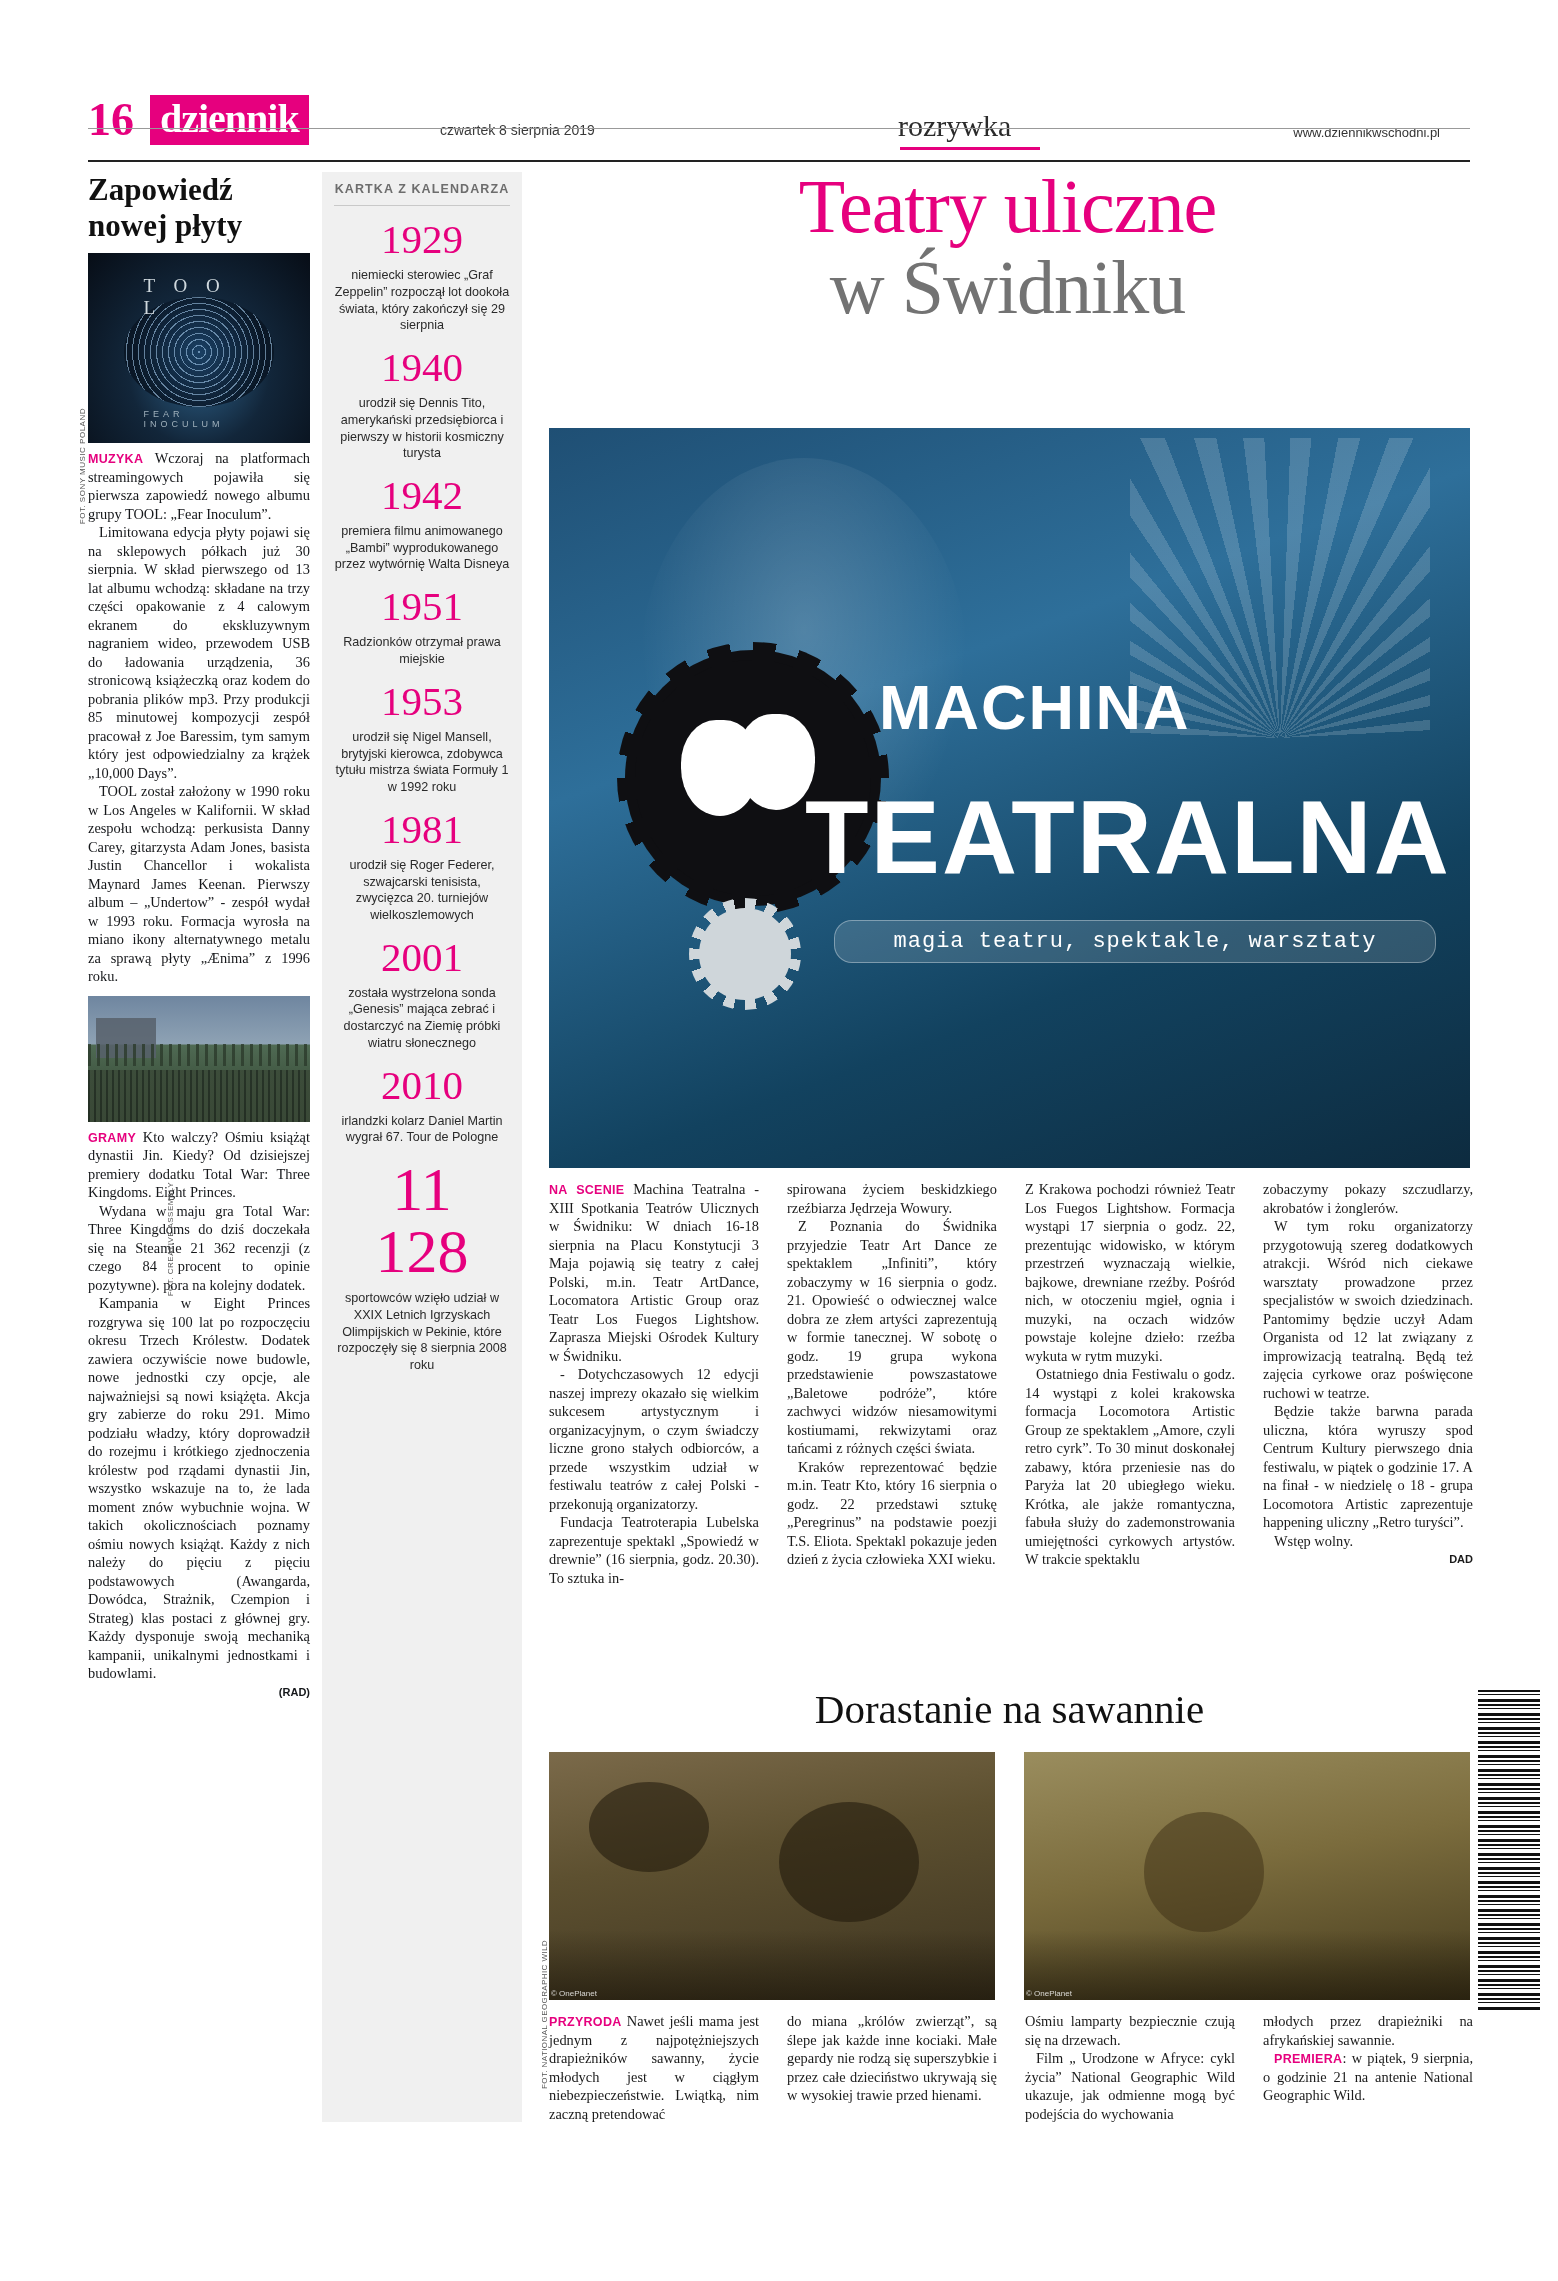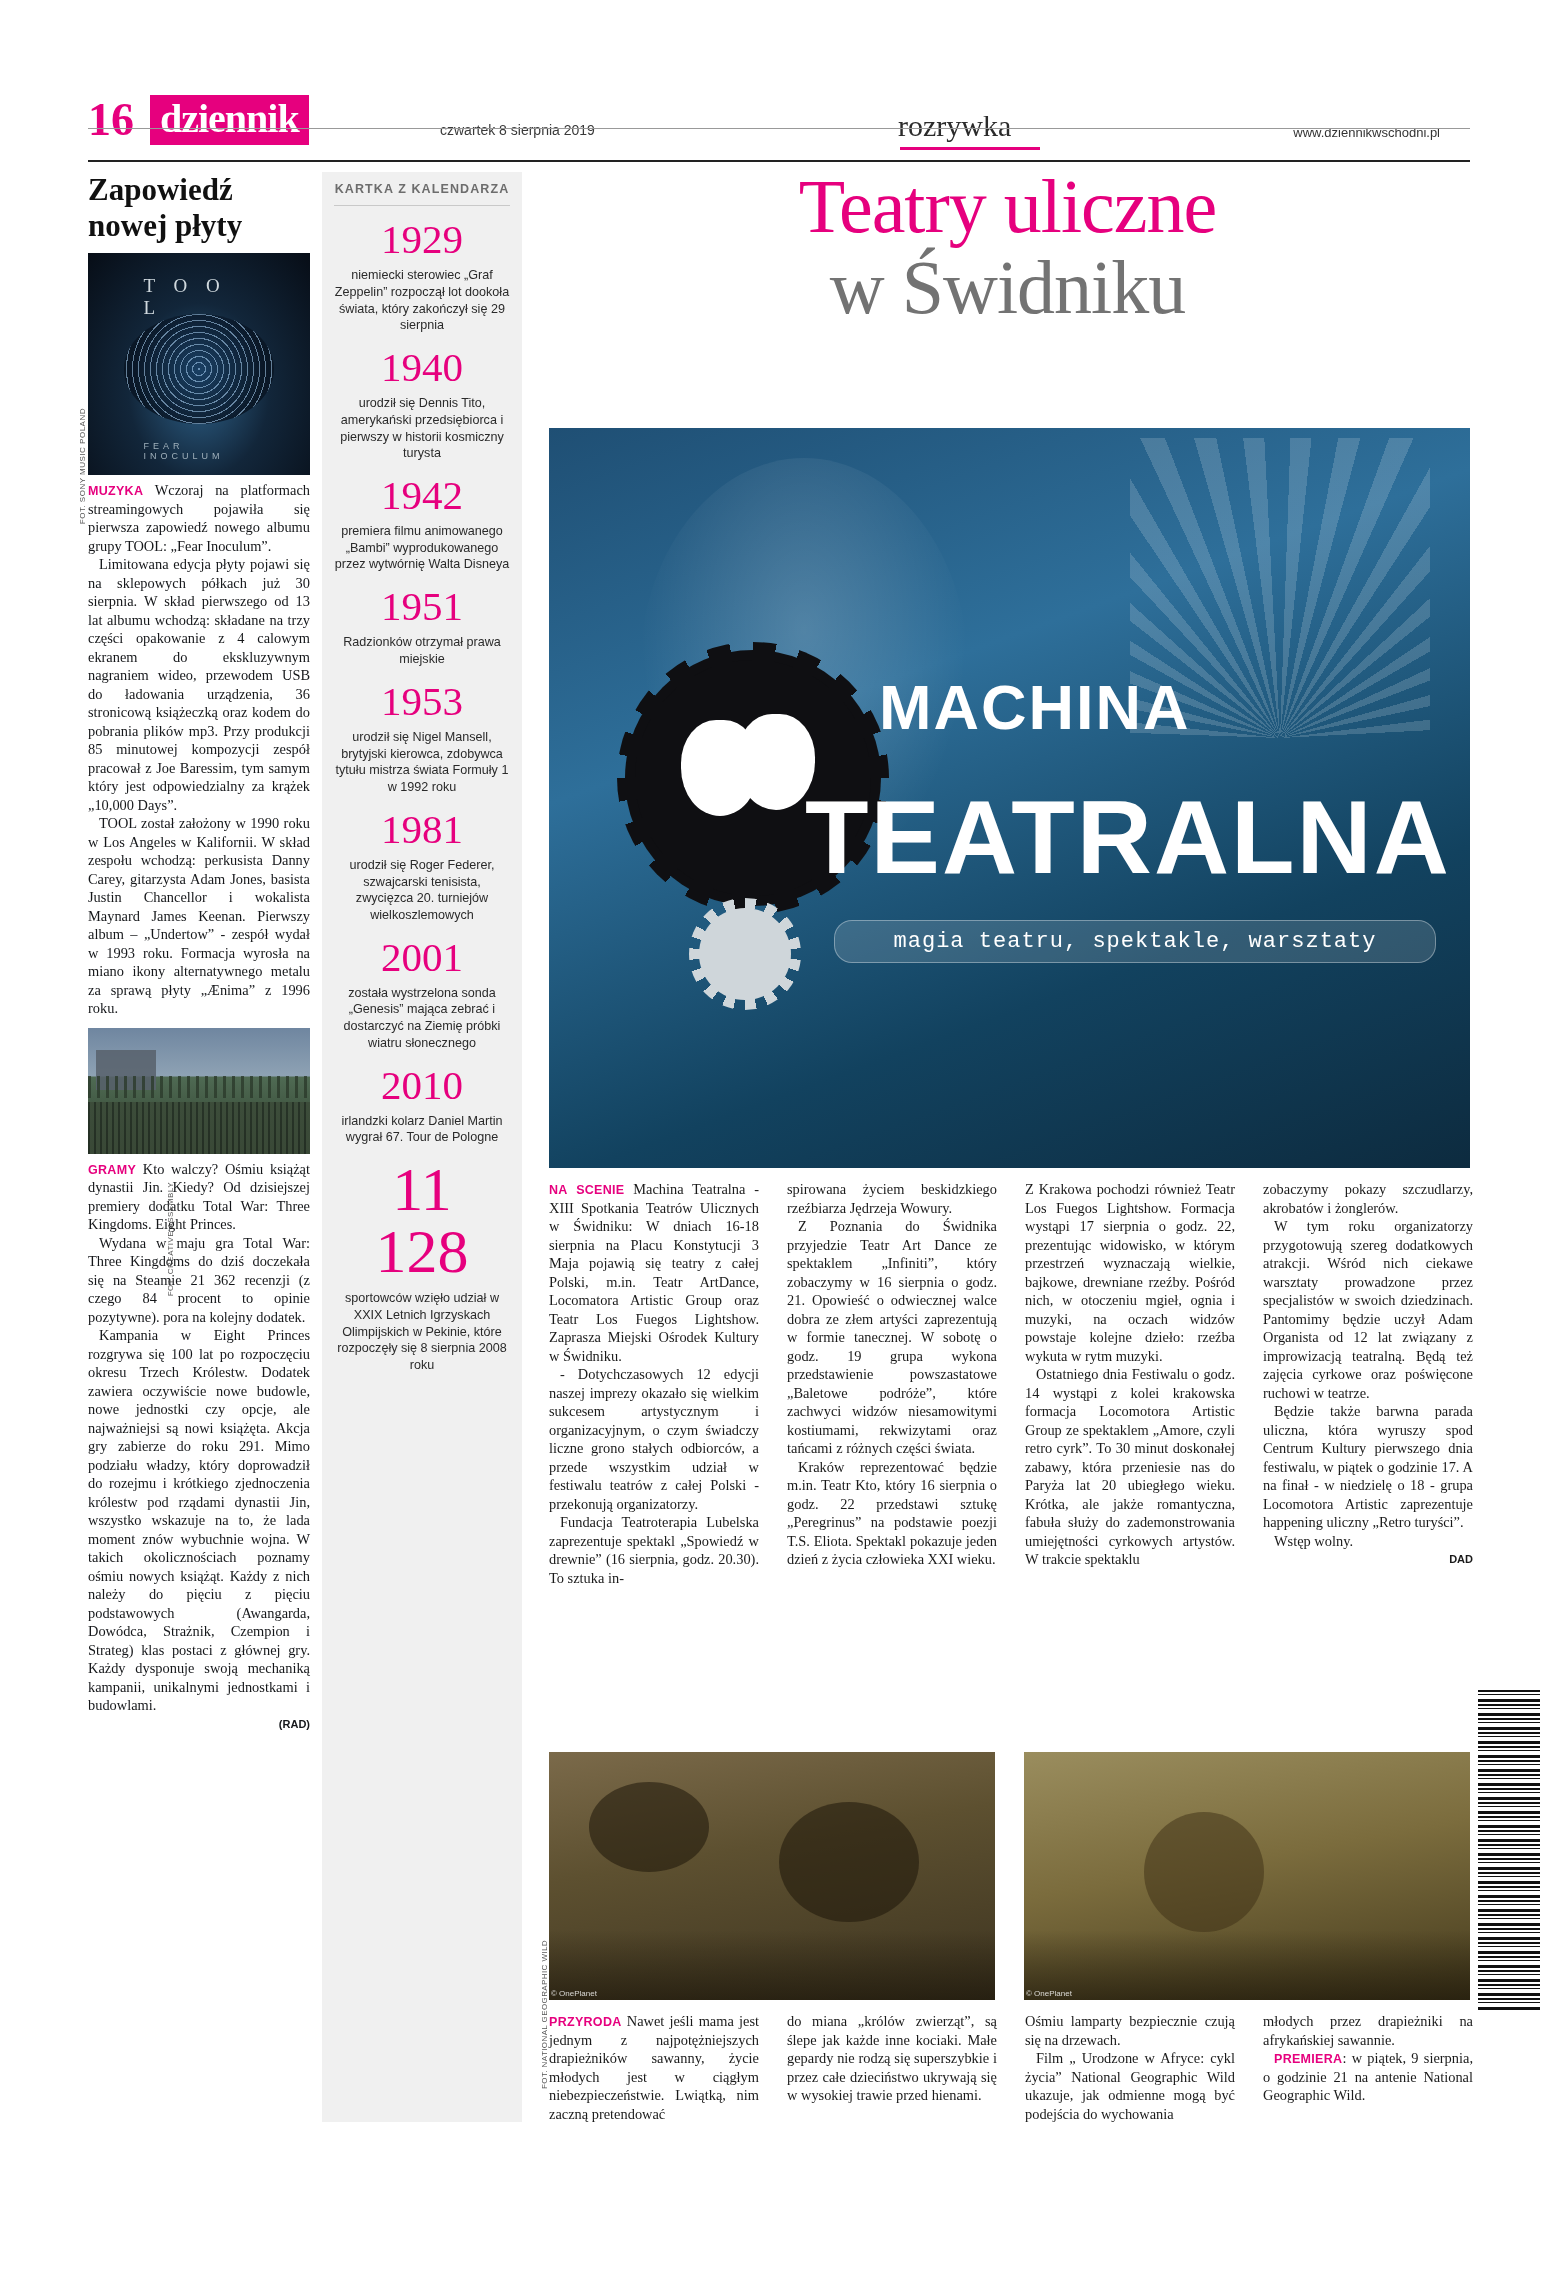--- a/index.html
+++ b/index.html
@@ -121,21 +121,21 @@
   .head-serif-big {
     font-family: "Liberation Serif", serif;
     font-size: 31px;
     font-weight: bold;
     line-height: 1.15;
     color: #111;
     margin: 0 0 10px 0;
   }
   .album-img {
     width: 222px;
-    height: 222px;
+    height: 190px;
     position: relative;
     background: radial-gradient(ellipse at 50% 62%, #2d5f86 0%, #12263a 45%, #070d16 100%);
     margin-bottom: 6px;
     overflow: hidden;
   }
   .album-img .tool-word {
     position: absolute;
     left: 50%;
     top: 22px;
     transform: translateX(-50%);
@@ -649,20 +649,21 @@
     </div>
     <div class="art-col ac4">
       <p class="first">zobaczymy pokazy szczudlarzy, akrobatów i żonglerów.</p>
       <p>W tym roku organizatorzy przygotowują szereg dodatkowych atrakcji. Wśród nich ciekawe warsztaty prowadzone przez specjalistów w swoich dziedzinach. Pantomimy będzie uczył Adam Organista od 12 lat związany z improwizacją teatralną. Będą też zajęcia cyrkowe oraz poświęcone ruchowi w teatrze.</p>
       <p>Będzie także barwna parada uliczna, która wyruszy spod Centrum Kultury pierwszego dnia festiwalu, w piątek o godzinie 17. A na finał - w niedzielę o 18 - grupa Locomotora Artistic zaprezentuje happening uliczny „Retro turyści”.</p>
       <p>Wstęp wolny.</p>
       <span class="sig">DAD</span>
     </div>
   </div>
 
+  <div class="dorastanie-head">Dorastanie na sawannie</div>
 
   <div class="dor-img dor-img-1">
     <div class="spot" style="left:40px; top:30px; width:120px; height:90px;"></div>
     <div class="spot" style="left:230px; top:50px; width:140px; height:120px;"></div>
     <div class="blur-bot"></div>
     <div class="dor-credit">© OnePlanet</div>
   </div>
   <div class="dor-img dor-img-2">
     <div class="spot" style="left:120px; top:60px; width:120px; height:120px; background:rgba(60,45,20,.5);"></div>
     <div class="blur-bot"></div>

